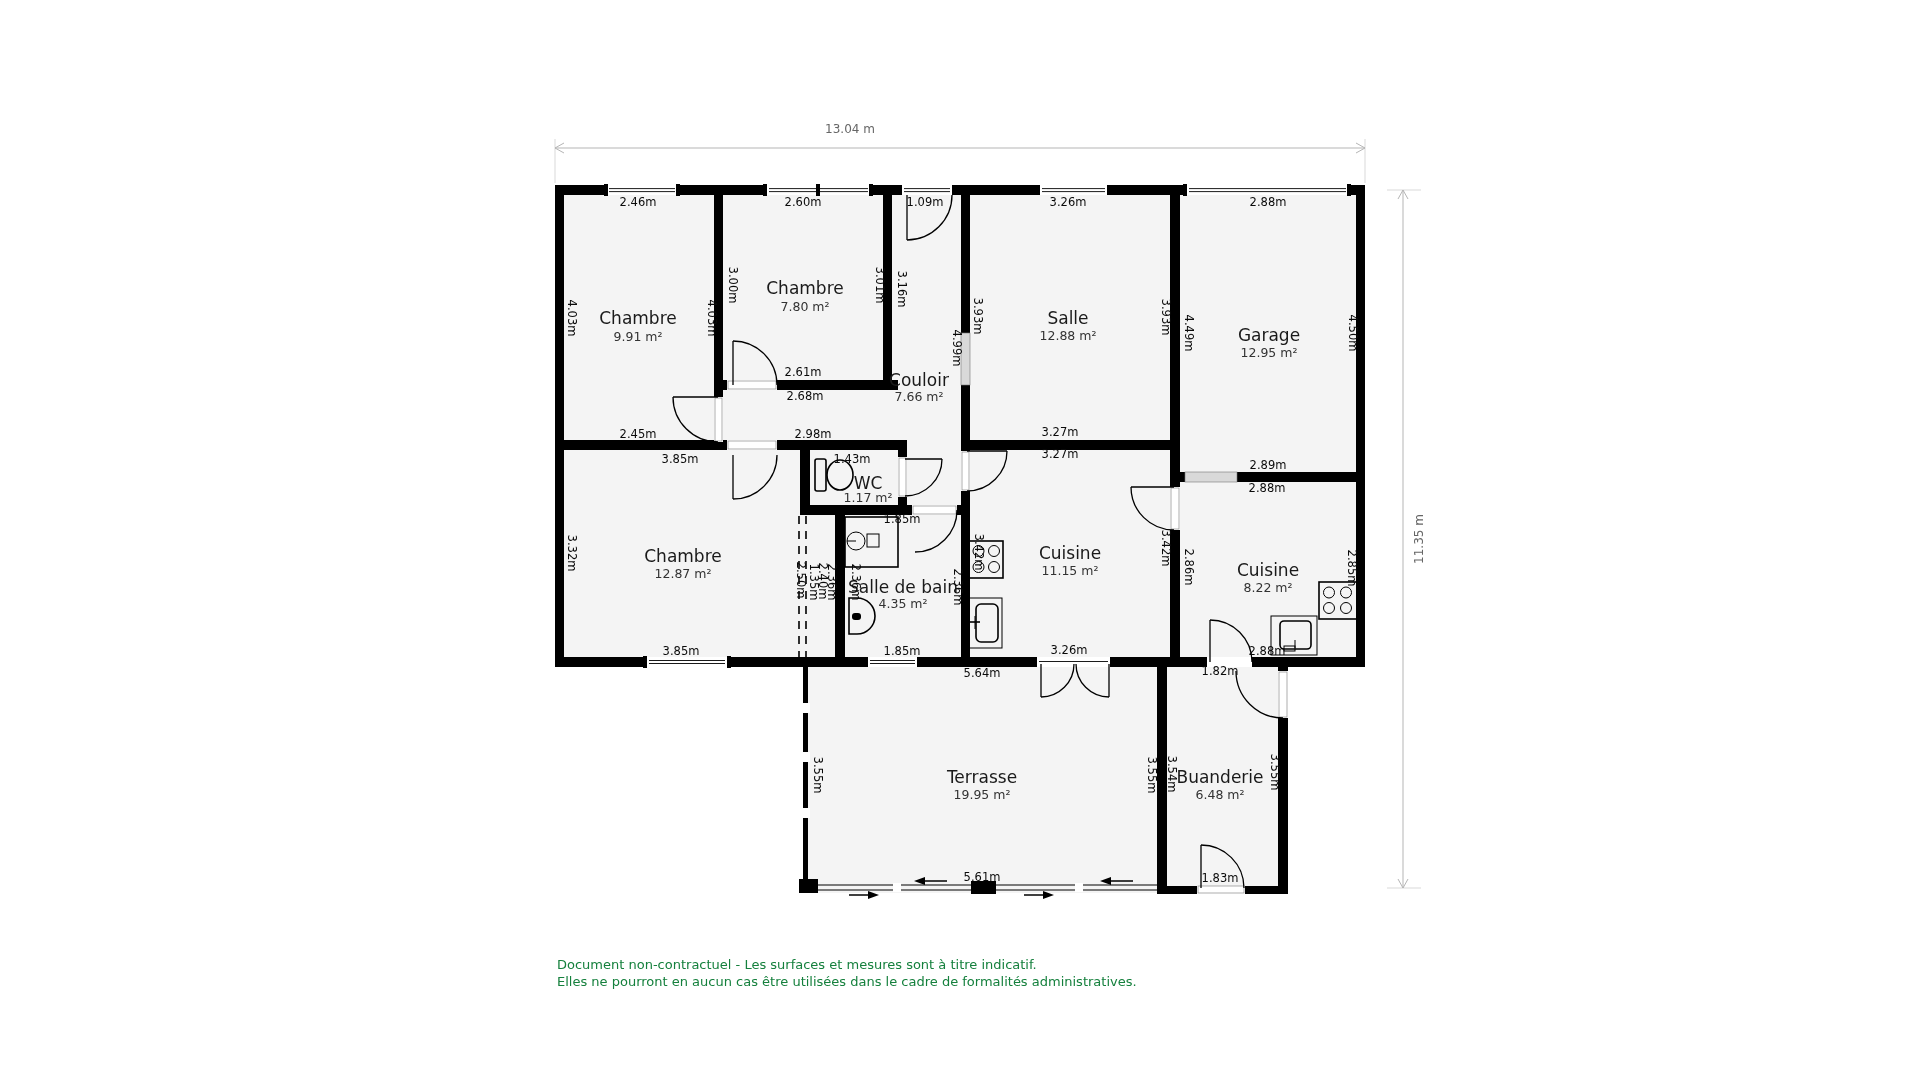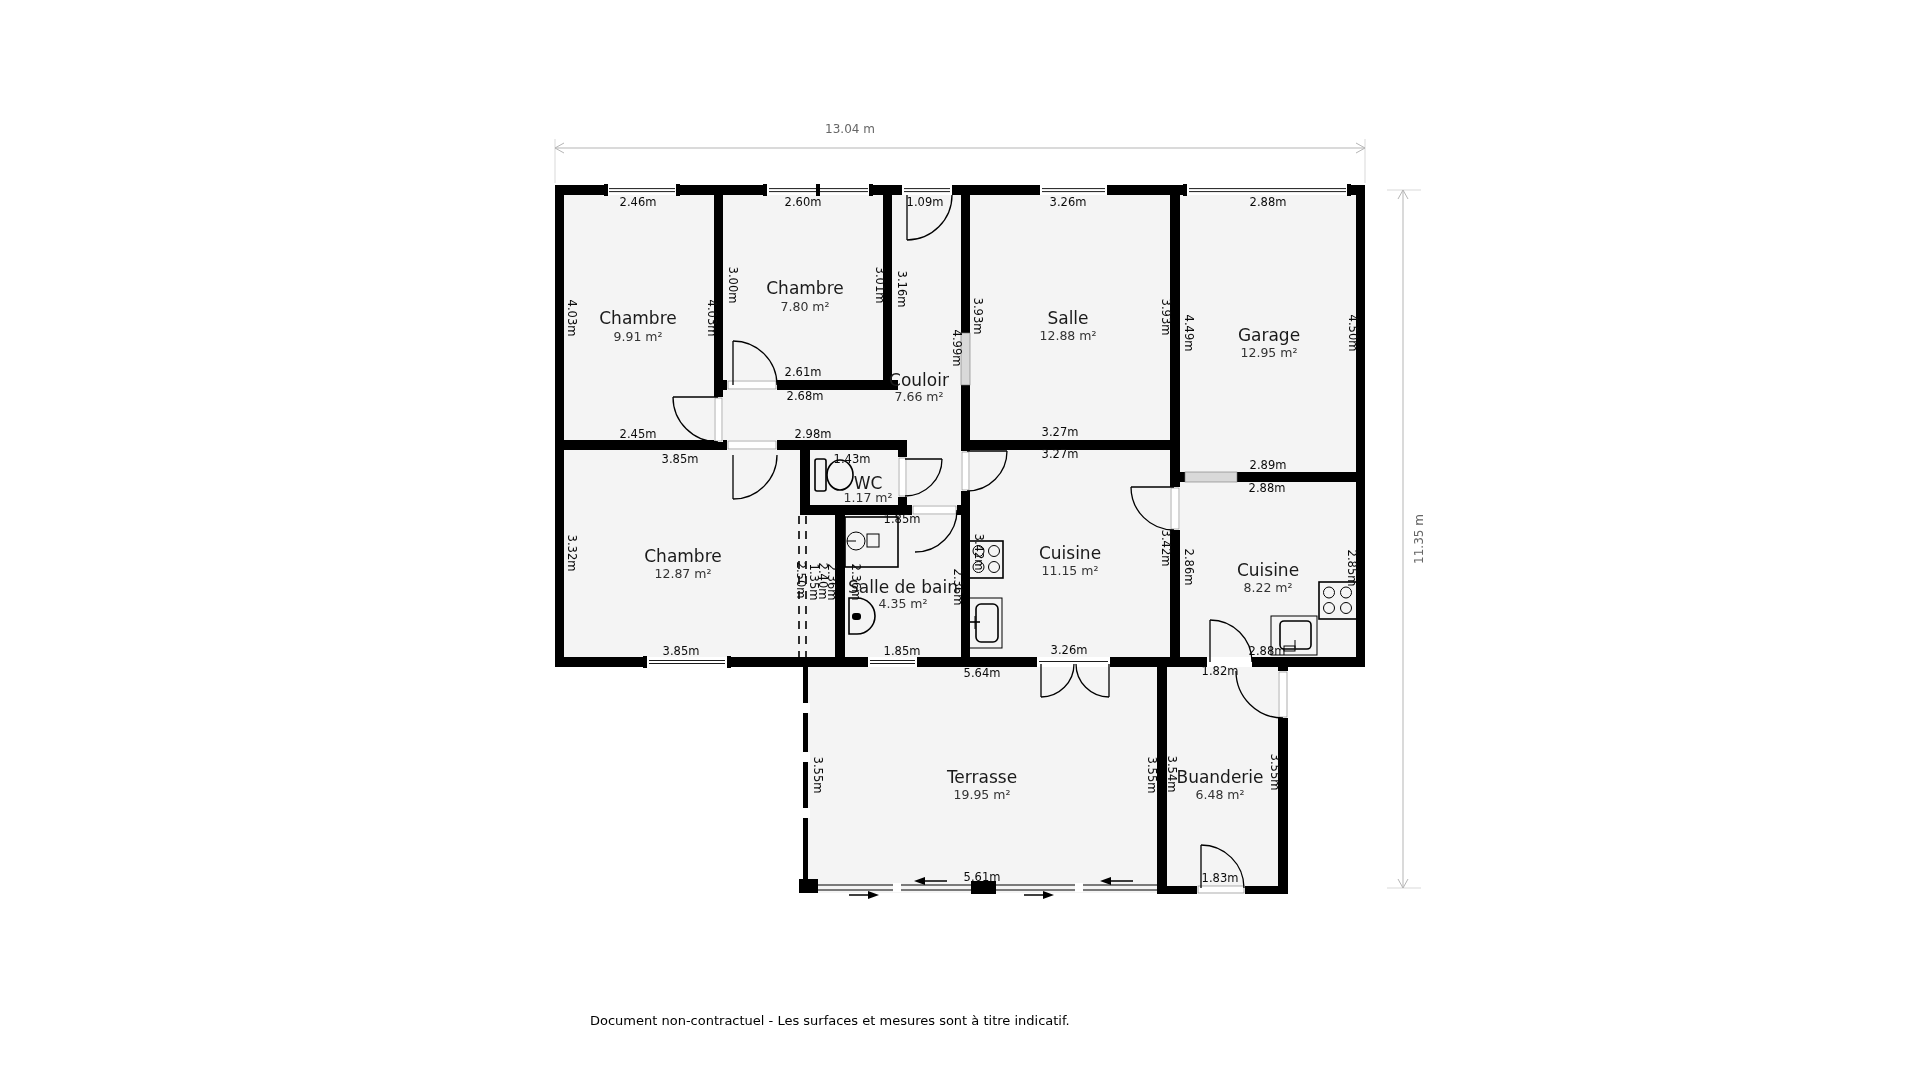--- a/index.html
+++ b/index.html
@@ -2,21 +2,21 @@
 <html><head>
 <meta charset="utf-8">
 <style>
   html,body{margin:0;padding:0;background:#fff;width:1920px;height:1080px;overflow:hidden;}
   .stage{position:relative;width:1920px;height:1080px;font-family:"DejaVu Sans",sans-serif;}
   svg text{text-anchor:middle;}
   .room-name{font:17px "DejaVu Sans",sans-serif;fill:#1a1a1a;}
   .room-area{font:12.5px "DejaVu Sans",sans-serif;fill:#333;}
   .dim{font:11.5px "DejaVu Sans",sans-serif;fill:#0a0a0a;}
   .odim{font:12px "DejaVu Sans",sans-serif;fill:#666;}
-  .disclaimer{position:absolute;left:557px;top:1012px;font-size:13px;line-height:17px;color:#000000;margin-left:33px;}
+  .disclaimer{position:absolute;left:557px;top:956px;font-size:13px;line-height:17px;color:#15803d;}
   .wall{fill:#000;}
   .opening{fill:#fff;}
   .gray-opening{fill:#d9d9d9;stroke:#777;stroke-width:0.6;}
   .arc{fill:none;stroke:#000;stroke-width:1.3;}
   .leaf{stroke:#000;stroke-width:1.3;}
   .winline{stroke:#000;stroke-width:0.9;}
   .jamb{stroke:#8a8a8a;stroke-width:0.7;fill:none;}
   .fixture{fill:none;stroke:#000;stroke-width:1.6;}
   .fixture-thin{fill:none;stroke:#000;stroke-width:1;}
   .dimline{stroke:#b5b5b5;stroke-width:1;fill:none;}
@@ -307,14 +307,15 @@
         <text x="1271" y="772" class="dim" transform="rotate(90 1271 772)">3.55m</text>
       </g>
   <g id="overall-dims">
         <text x="850" y="133" class="odim">13.04 m</text>
         <text x="1423" y="539" class="odim" transform="rotate(-90 1423 539)">11.35 m</text>
       </g>
 </svg>
 
 <div class="disclaimer">
   <div>Document non-contractuel - Les surfaces et mesures sont à titre indicatif.</div>
+  <div>Elles ne pourront en aucun cas être utilisées dans le cadre de formalités administratives.</div>
 </div>
 </div>
 
 </body></html>

